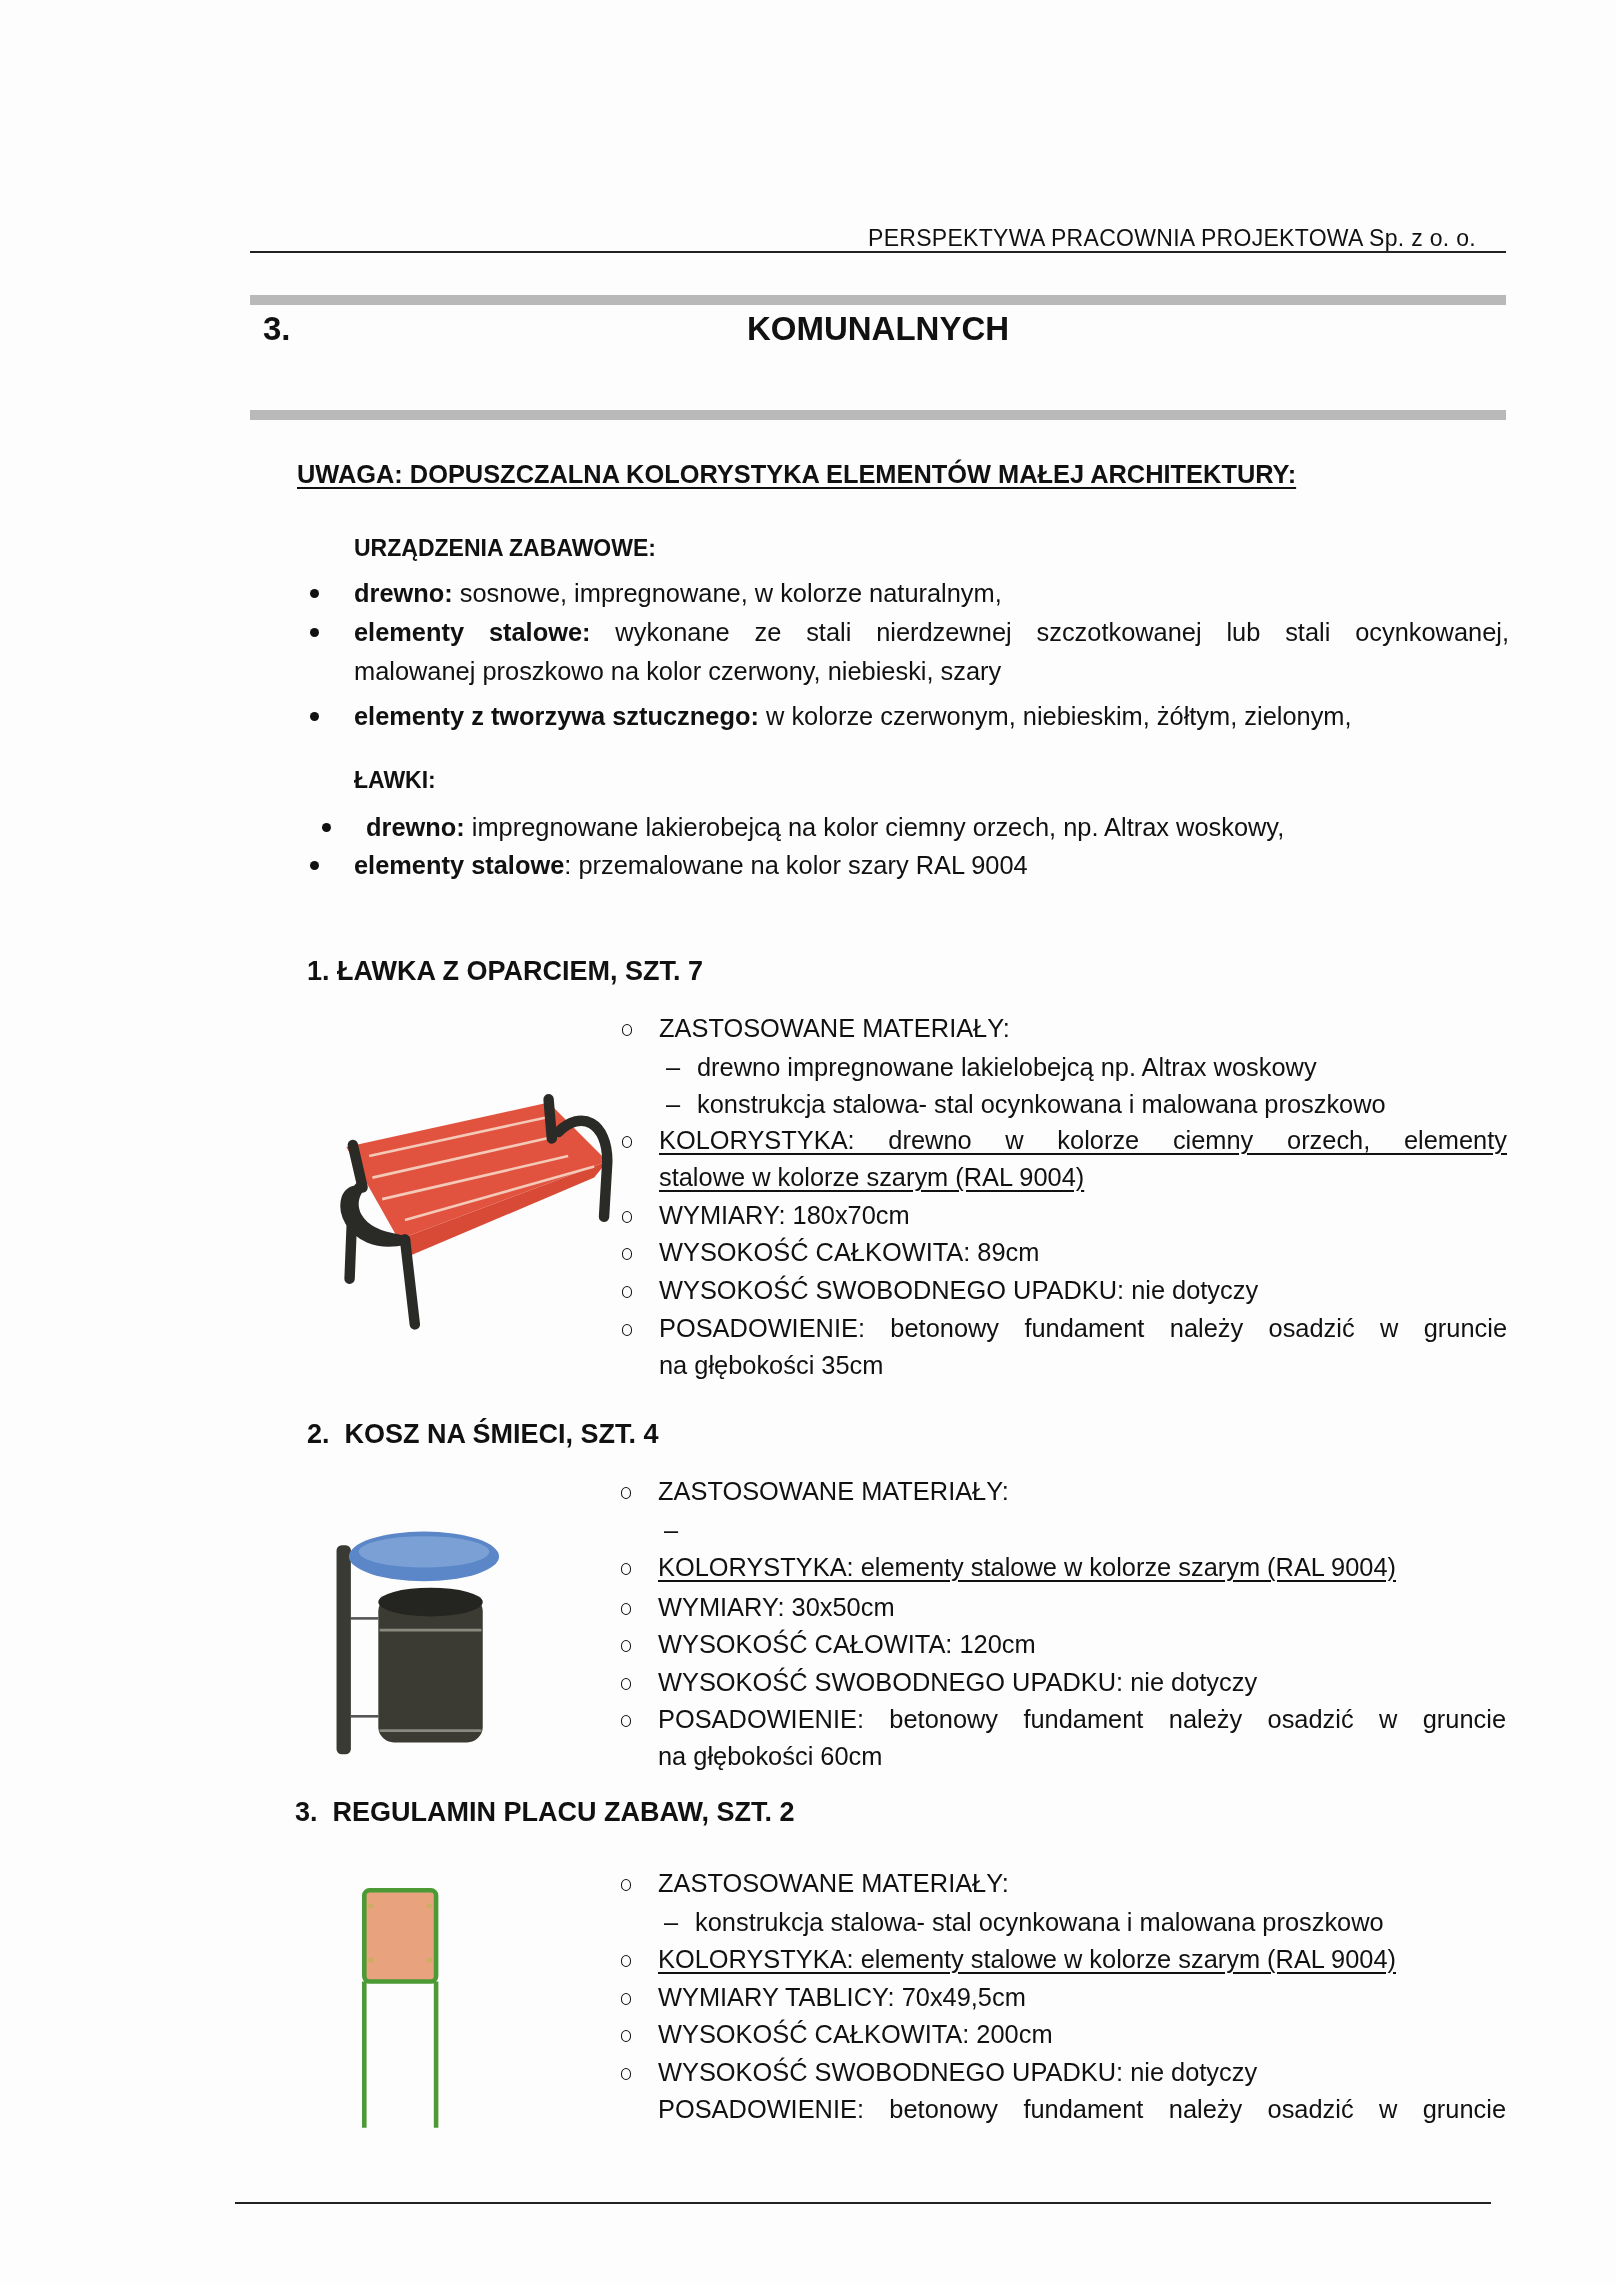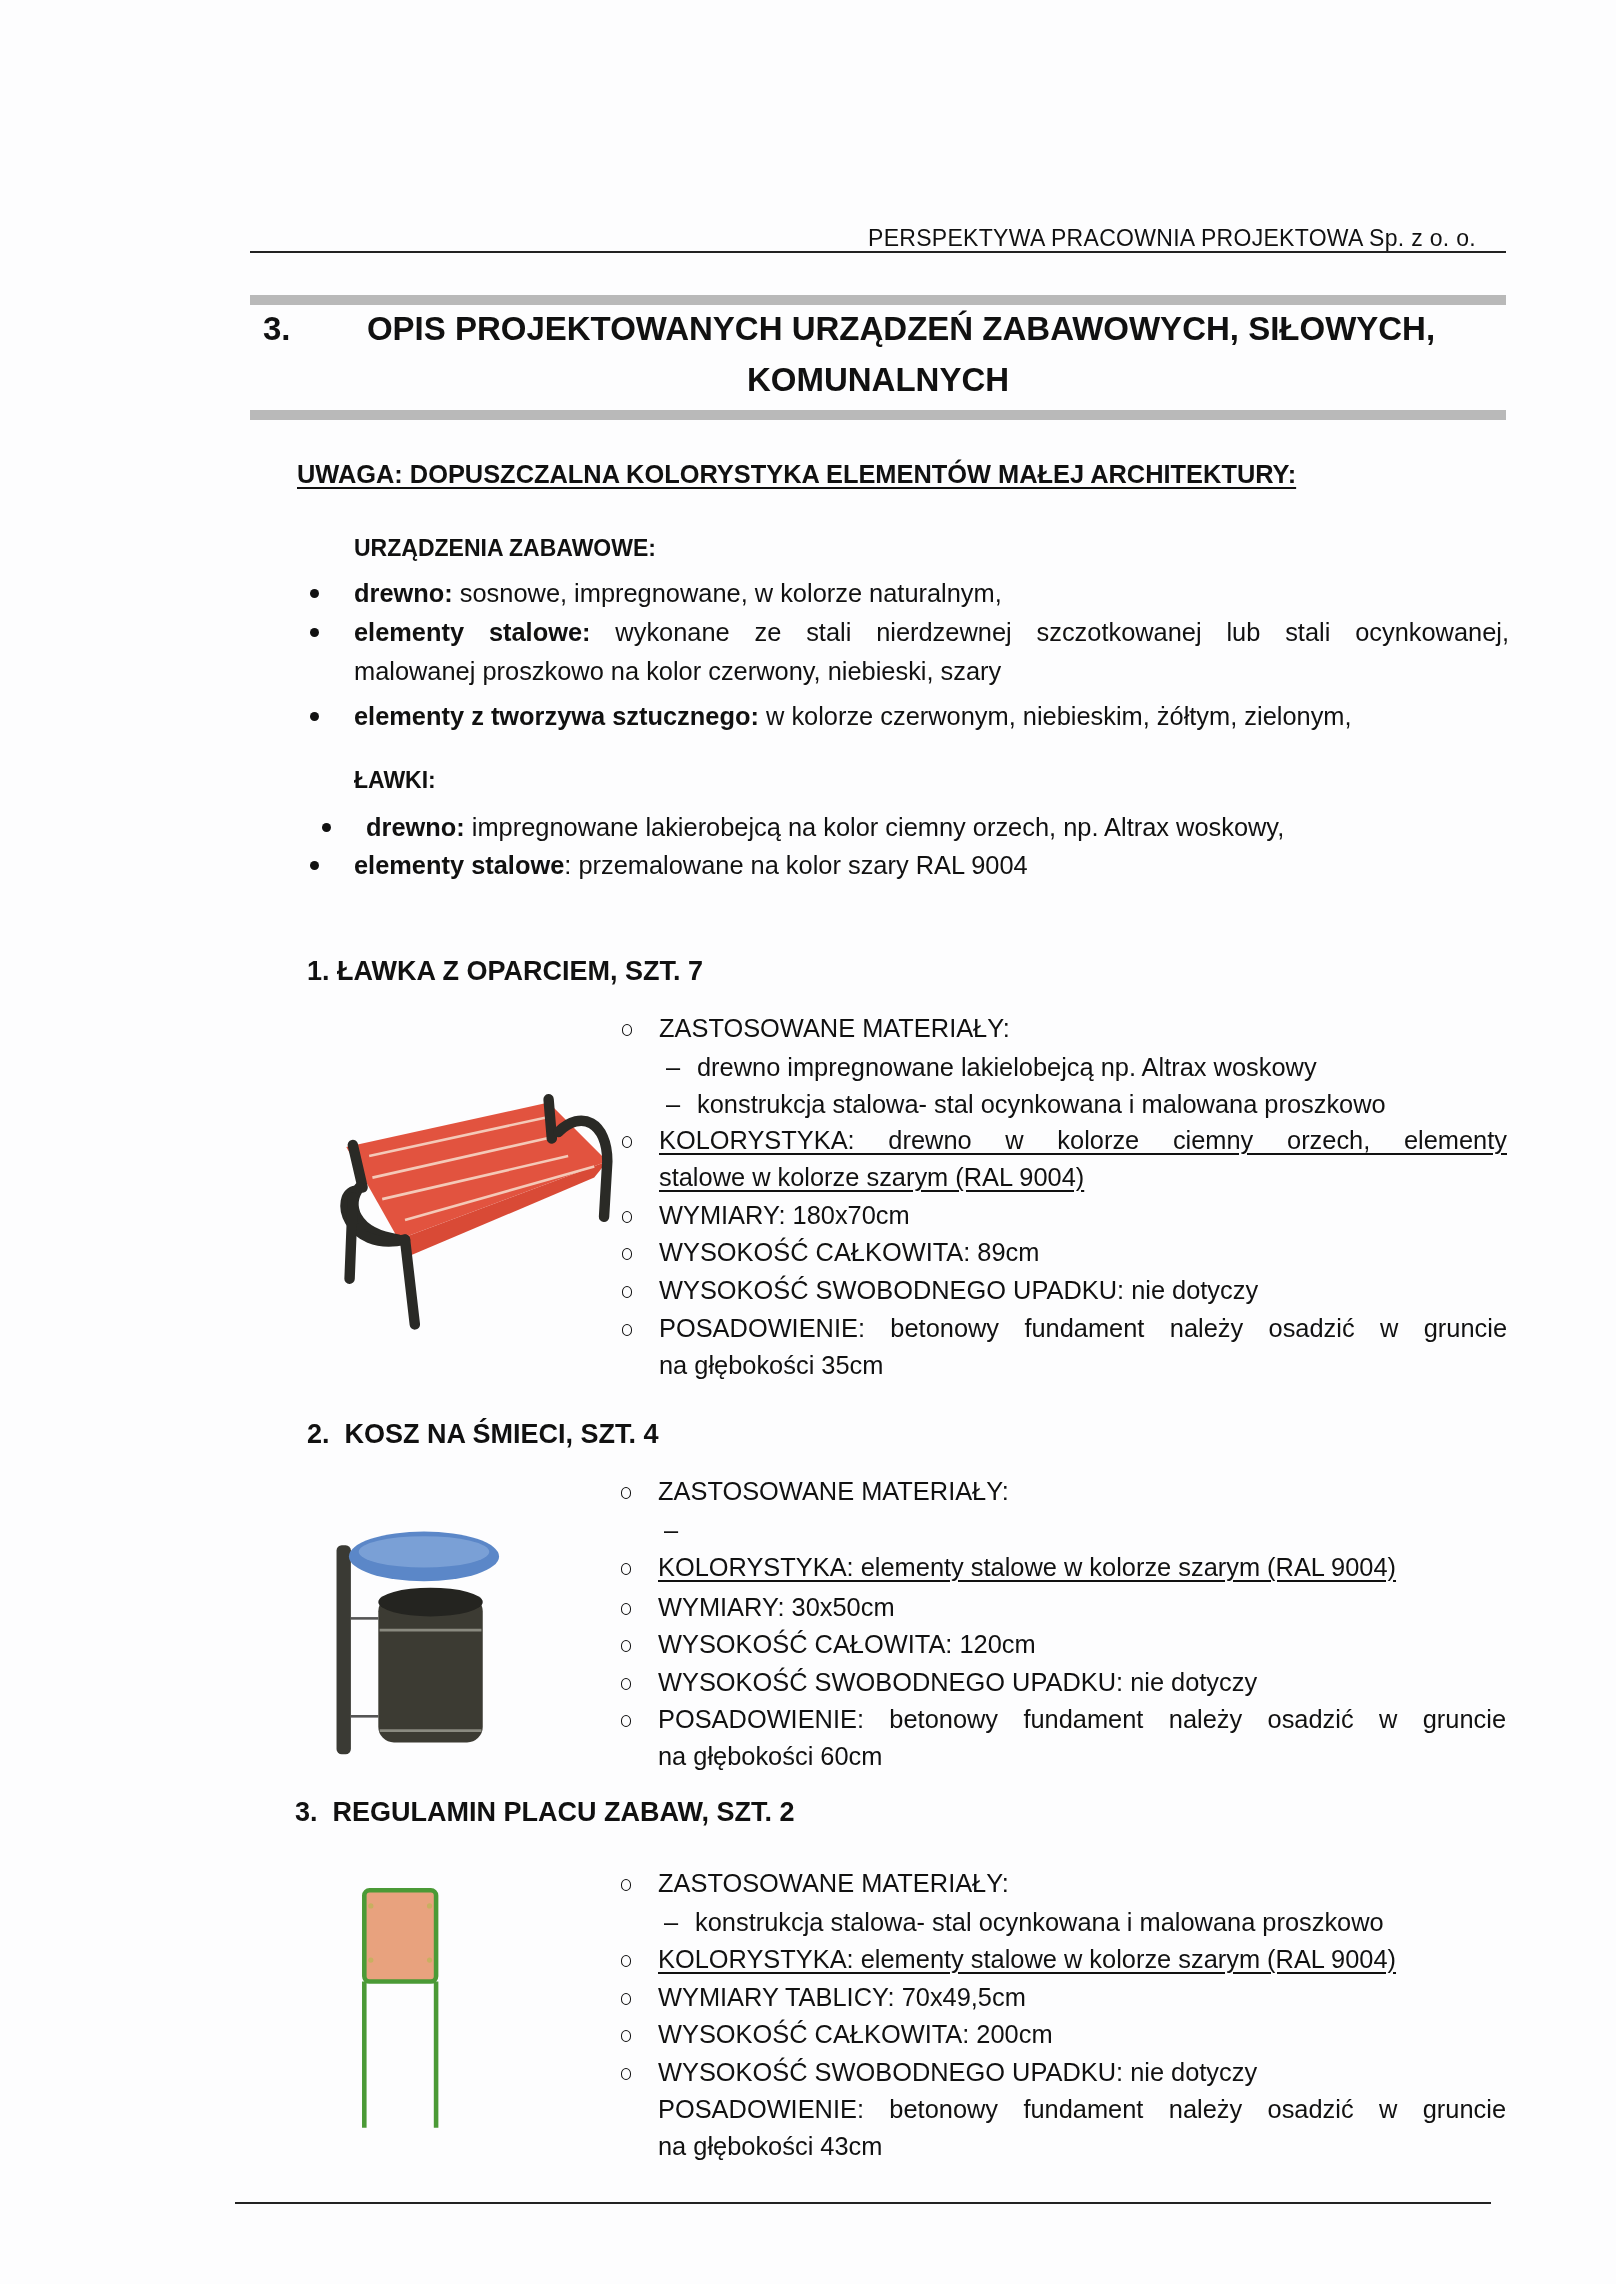--- a/index.html
+++ b/index.html
@@ -28,21 +28,20 @@
 </style>
 </head>
 <body>
 
 <div class="abs hdr-text">PERSPEKTYWA PRACOWNIA PROJEKTOWA Sp. z o. o.</div>
 <div class="abs hdr-line"></div>
 
 <div class="abs gray-bar" style="top:295px"></div>
 <div class="abs title">
   <span class="num">3.</span>
-  <div style="padding-left:46px">OPIS PROJEKTOWANYCH URZĄDZEŃ ZABAWOWYCH, SIŁOWYCH,</div>
   <div>KOMUNALNYCH</div>
 </div>
 <div class="abs gray-bar" style="top:410px"></div>
 
 <div class="abs uwaga">UWAGA: DOPUSZCZALNA KOLORYSTYKA ELEMENTÓW MAŁEJ ARCHITEKTURY:</div>
 
 <div class="abs sub-h" style="left:354px; top:535px;">URZĄDZENIA ZABAWOWE:</div>
 
 <div class="abs bl" style="left:354px; top:574px; width:1155px;">
   <span class="dot"></span>
@@ -194,17 +193,16 @@
   <span class="circ"></span><span>WYMIARY TABLICY: 70x49,5cm</span>
 </div>
 <div class="abs ol-item" style="left:658px; top:2016px;">
   <span class="circ"></span><span>WYSOKOŚĆ CAŁKOWITA: 200cm</span>
 </div>
 <div class="abs ol-item" style="left:658px; top:2054px;">
   <span class="circ"></span><span>WYSOKOŚĆ SWOBODNEGO UPADKU: nie dotyczy</span>
 </div>
 <div class="abs ol-item" style="left:658px; top:2091px; width:848px;">
   <div class="just">POSADOWIENIE: betonowy fundament należy osadzić w gruncie</div>
-  <div>na głębokości 43cm</div>
 </div>
 
 <div class="abs foot-line"></div>
 
 
 </body></html>

